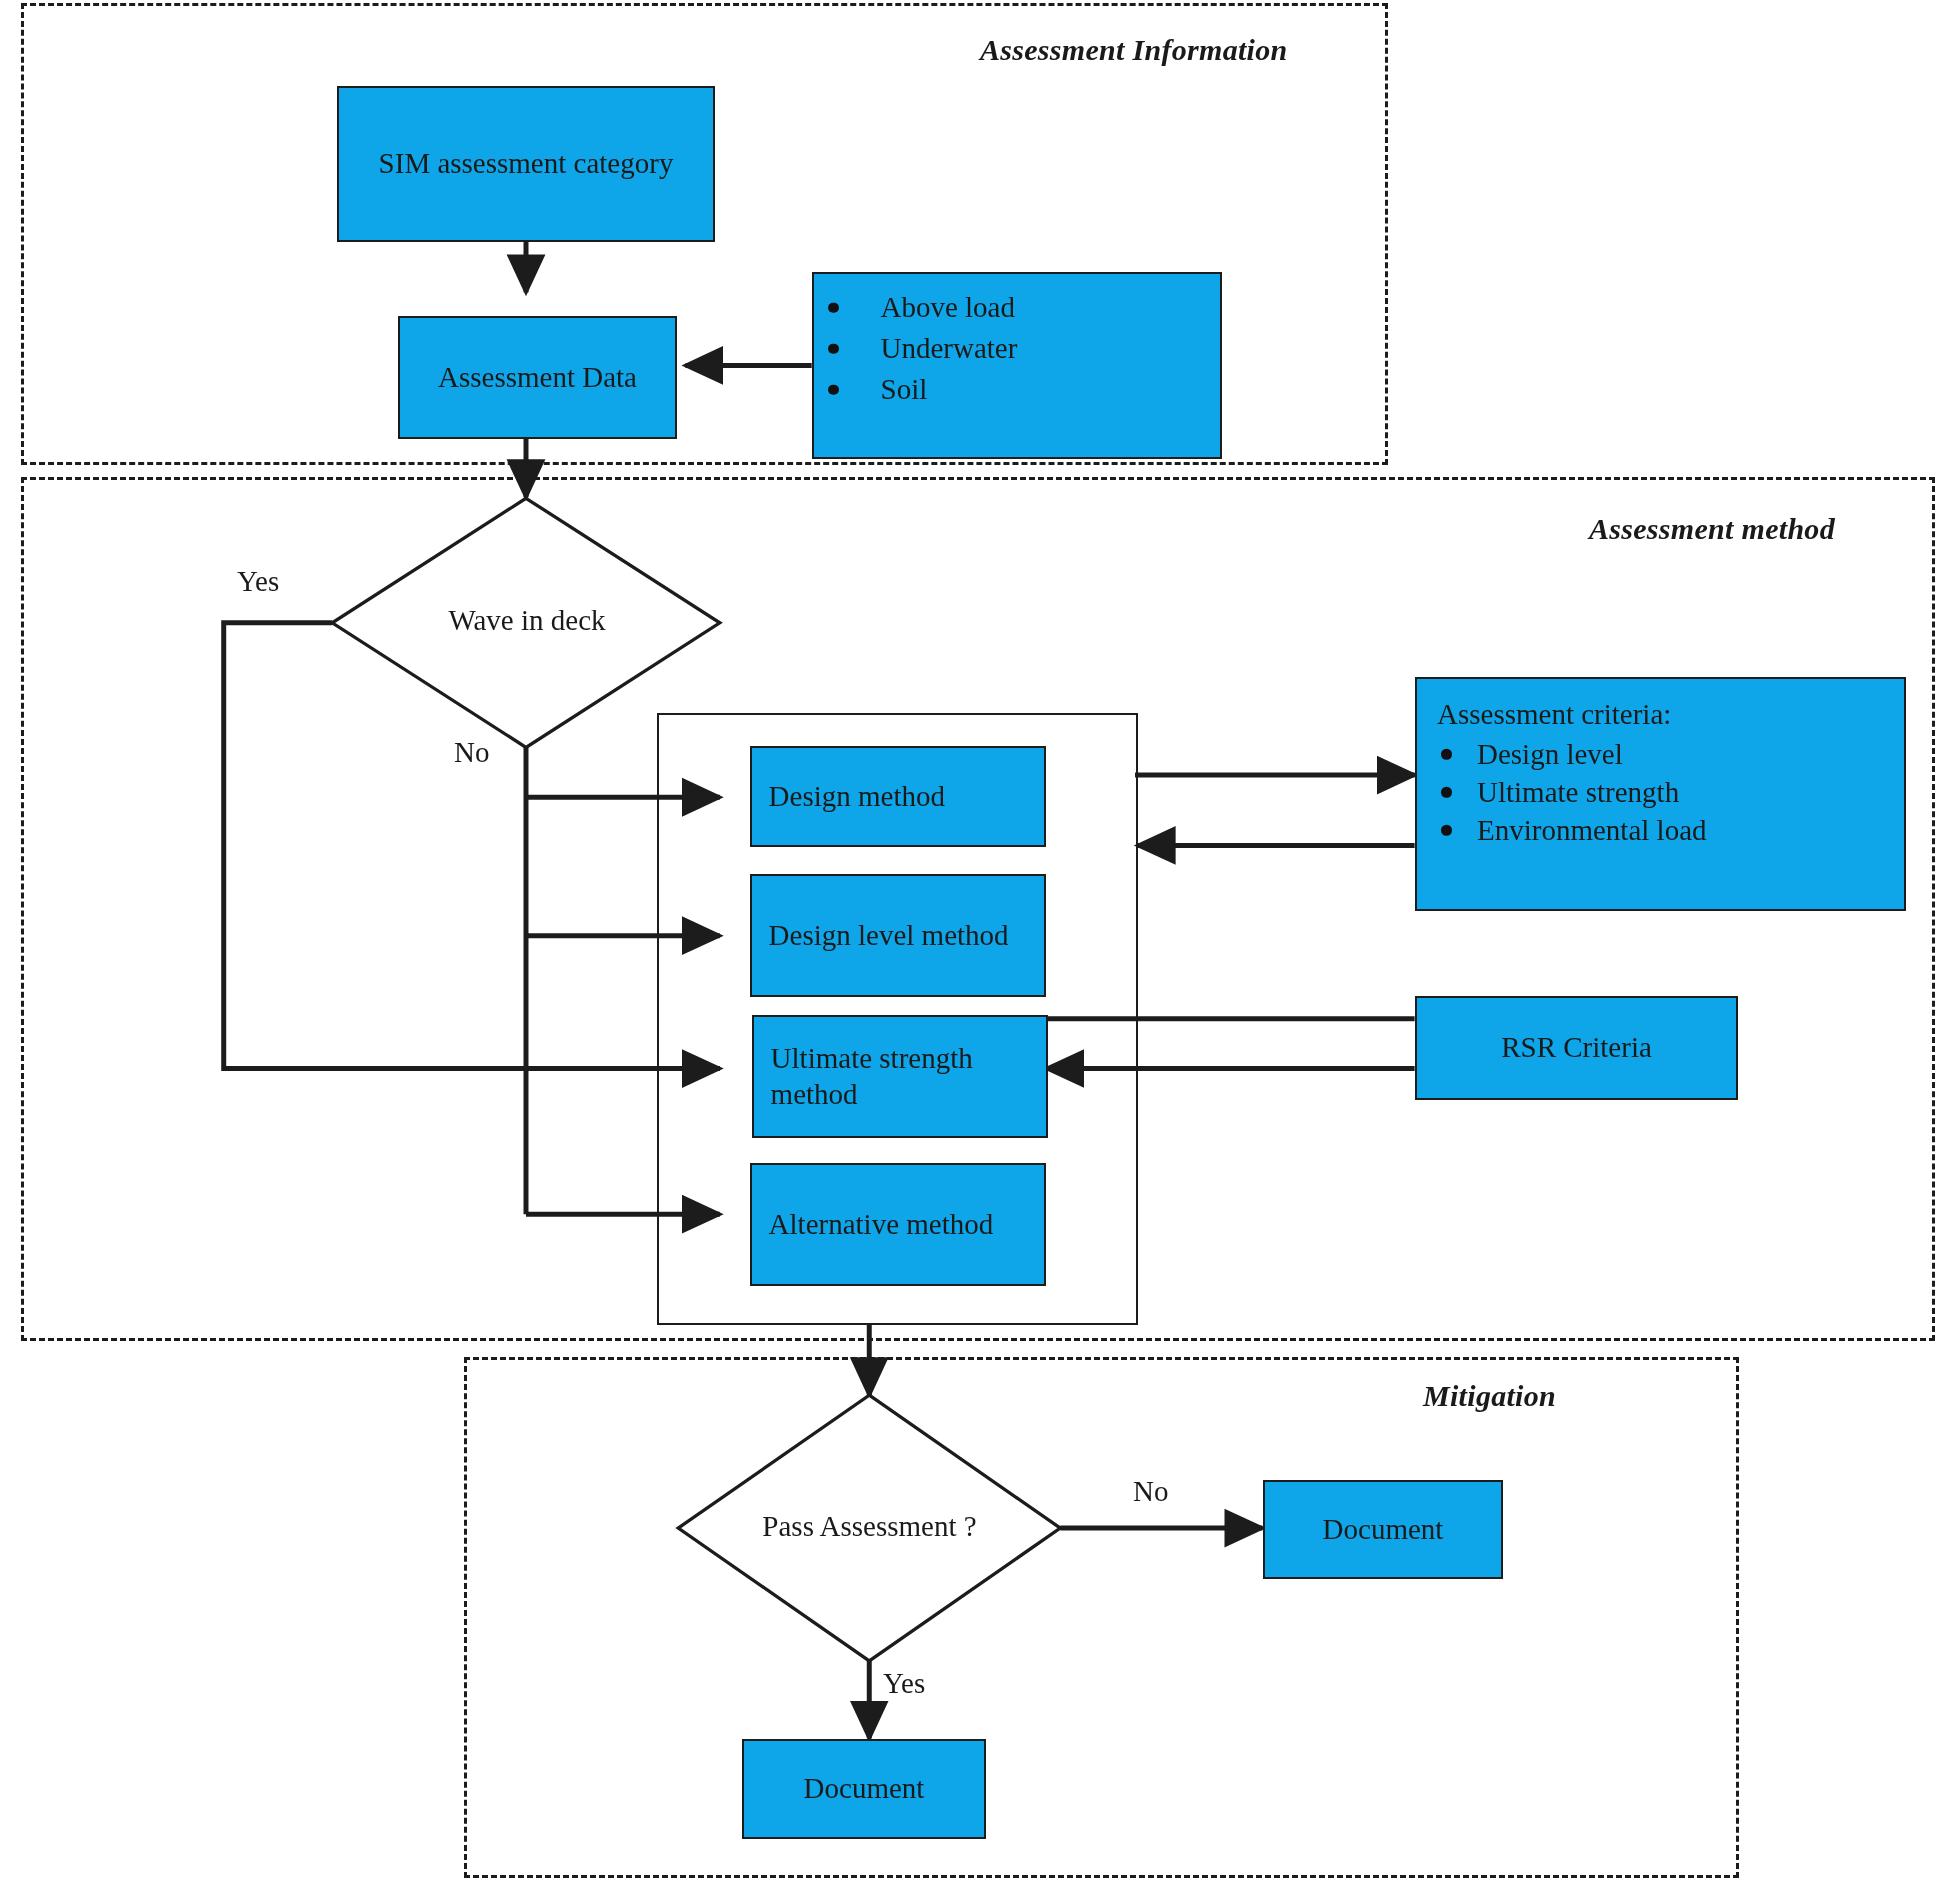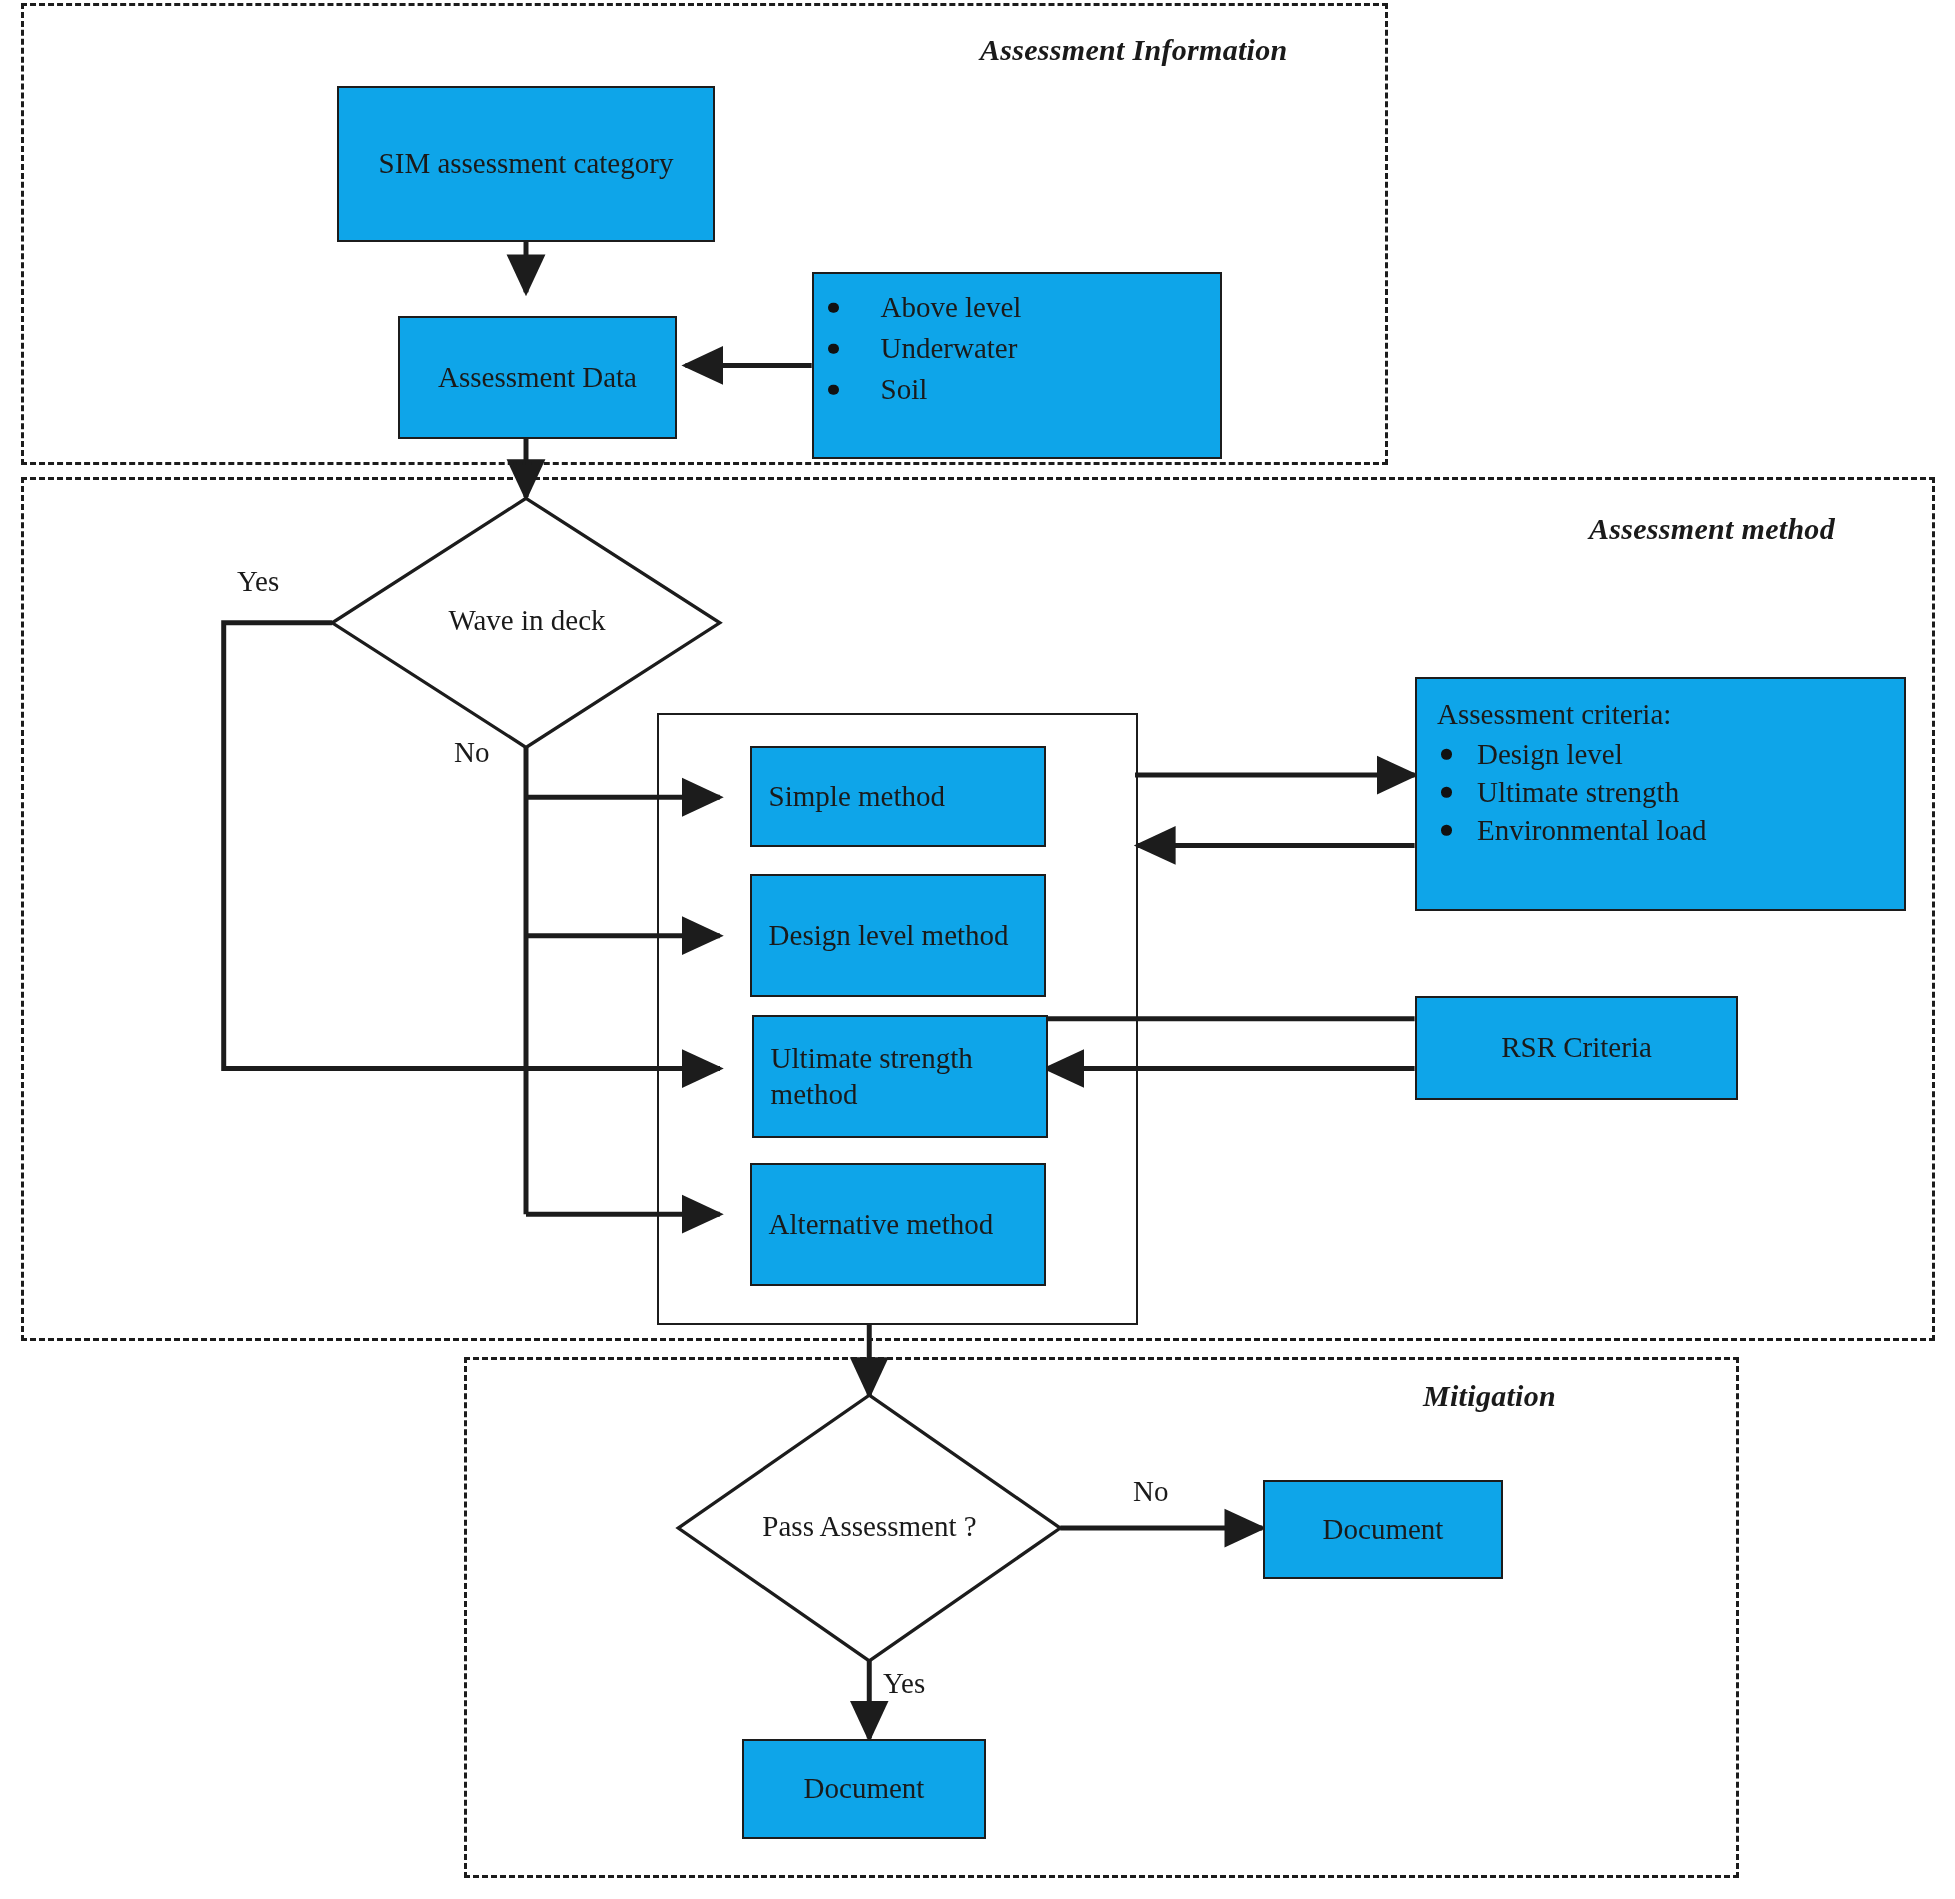--- a/index.html
+++ b/index.html
@@ -194,40 +194,40 @@
     <span>SIM assessment category</span>
   </div>
 
   <div class="node" style="left:398px; top:316px; width:279px; height:123px;">
     <span>Assessment Data</span>
   </div>
 
   <div class="node topleft" style="left:812px; top:272px; width:410px; height:187px; padding:19px 5.5px 0 5.5px;">
     <ul class="bullets">
       <li>
-        <span>Above level</span>
+        <span>Above load</span>
       </li>
       <li>
         <span>Underwater</span>
       </li>
       <li>
         <span>Soil</span>
       </li>
     </ul>
   </div>
 
   <div class="diamond-label" style="left:408px; top:604px; width:238px;">Wave in deck</div>
 
   <div class="edge-label" style="left:237px; top:565px;">Yes</div>
   <div class="edge-label" style="left:454px; top:736px;">No</div>
 
   <div class="container-box" style="left:657px; top:713px; width:481px; height:612px;"></div>
 
   <div class="node left" style="left:750px; top:746px; width:296px; height:101px; padding-left:16.6px;">
-    <span>Simple method</span>
+    <span>Design method</span>
   </div>
 
   <div class="node left" style="left:750px; top:874px; width:296px; height:123px; padding-left:16.6px;">
     <span>Design level method</span>
   </div>
 
   <div class="node left" style="left:752px; top:1015px; width:296px; height:123px; padding-left:16.6px;">
     <span>Ultimate strength method</span>
   </div>
 

